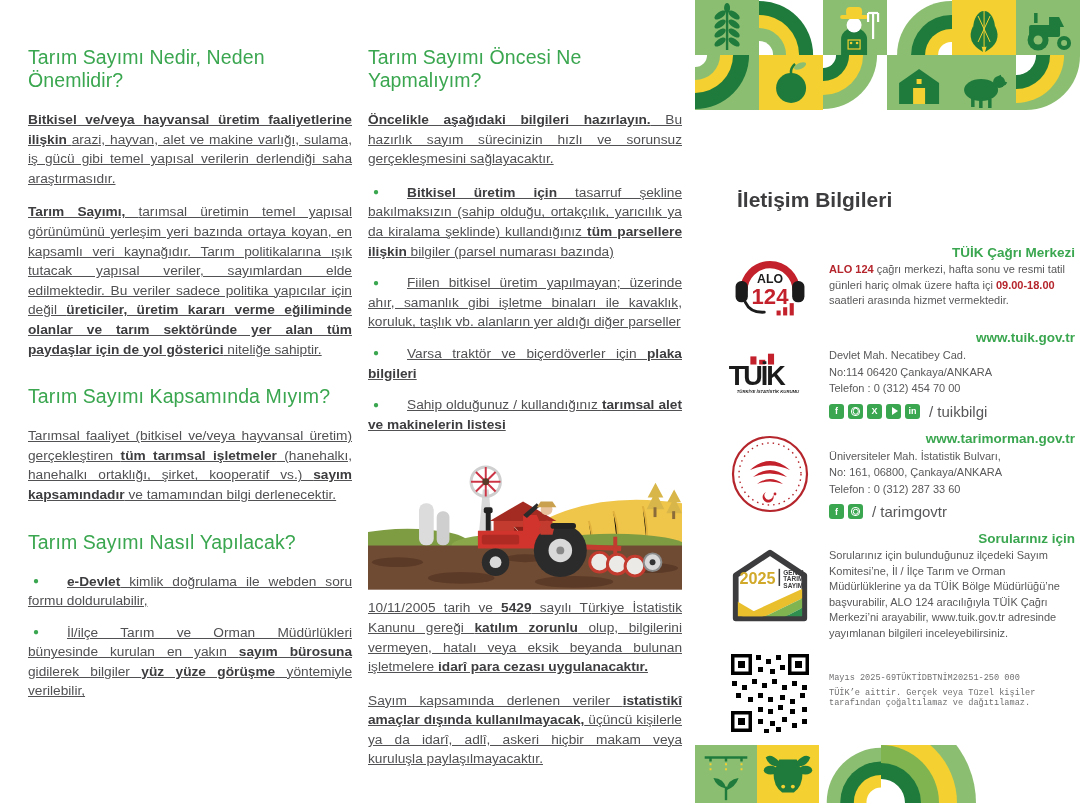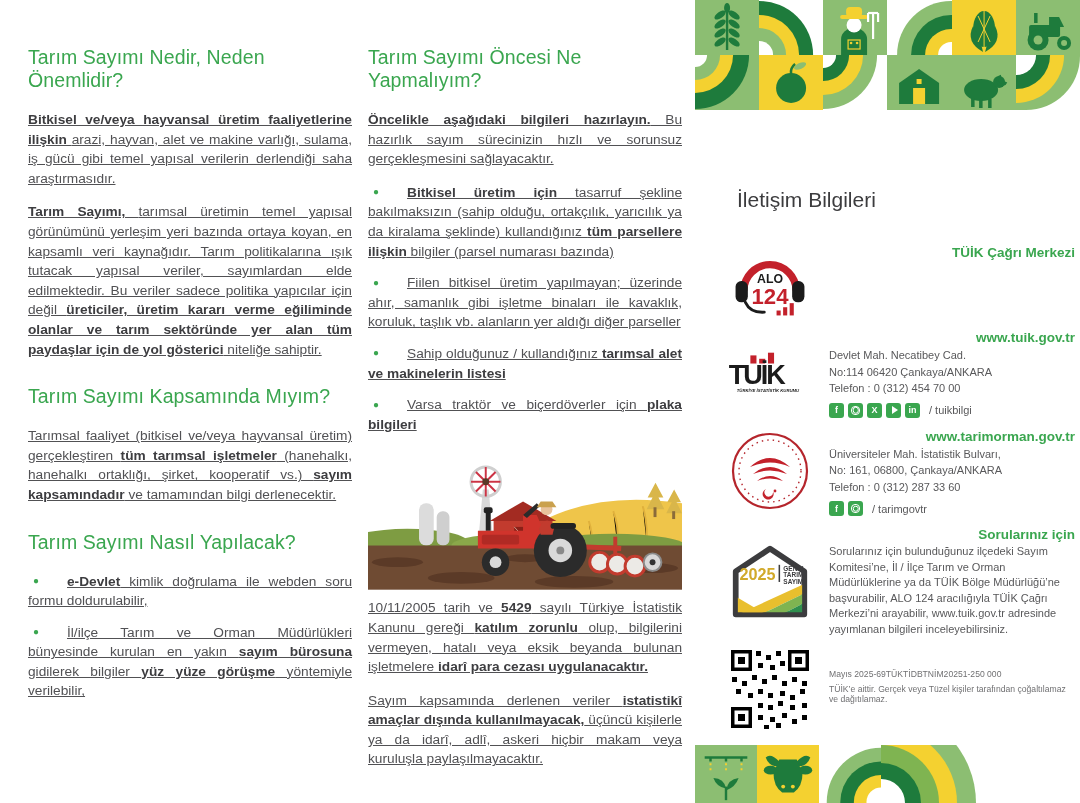--- a/index.html
+++ b/index.html
@@ -10,40 +10,40 @@
   .col{position:absolute;top:46px;}
   .col-left{left:28px;width:324px;}
   .col-mid{left:368px;width:314px;}
   h2.sec{color:#3aa64f;font-size:19.5px;font-weight:normal;margin:26px 0 18px;letter-spacing:.1px;}
   h2.sec.first{margin-top:0;}
   p.b{color:#515154;font-size:13.7px;line-height:1.43;text-align:justify;margin:0 0 14px;text-decoration:underline;}
   p.b .bb{font-weight:bold;color:#3d3d40;}
   p.bullet{margin:0 0 12px;}
   .dot{display:inline-block;width:34px;padding-left:5px;color:#3aa64f;font-size:10px;vertical-align:1.5px;}
   
-  .rtitle{position:absolute;left:737px;top:188px;font-size:21px;font-weight:normal;color:#3c3c3e;margin:0;}
+  .rtitle{position:absolute;left:737px;top:188px;font-size:21px;font-weight:bold;color:#3c3c3e;margin:0;}
   .rblocks{position:absolute;left:723px;top:243px;width:352px;}
   .rblock{display:flex;gap:12px;margin-bottom:9px;}
   .rblock.center{align-items:center;}
   .rlogo{flex:0 0 94px;display:flex;justify-content:center;align-items:center;}
   .rtext{flex:1;min-width:0;}
   .rh{font-size:13.5px;font-weight:bold;color:#3aa64f;margin:2px 0 2px;text-align:right;}
   .rt{font-size:11px;color:#58585a;line-height:1.42;}
   .rt .bb{font-weight:bold;}
   .addr{font-size:11px;color:#58585a;line-height:1.5;}
   .social{display:flex;gap:4px;align-items:center;margin-top:6px;}
   .sico{width:15px;height:15px;background:#3aa64f;border-radius:3px;color:#fff;font-size:9px;
         font-weight:bold;display:inline-flex;align-items:center;justify-content:center;position:relative;}
   .icon-ig::before{content:"";position:absolute;inset:3px;border:1.3px solid #fff;border-radius:4px;}
   .icon-ig::after{content:"";position:absolute;width:4.5px;height:4.5px;border:1.2px solid #fff;border-radius:50%;
         left:50%;top:50%;transform:translate(-50%,-50%);}
   .icon-yt::before{content:"";width:0;height:0;border-left:6px solid #fff;border-top:4px solid transparent;
         border-bottom:4px solid transparent;margin-left:2px;}
-  .handle{font-size:11px;color:#58585a;margin-left:5px;}
-  .f1{font-size:8.6px;color:#707072;margin:0 0 5px;}
+  .handle{font-size:15px;color:#58585a;margin-left:5px;}
+  .f1{font-size:8.6px;color:#707072;margin:0 0 5px;font-family:Liberation Mono, monospace;}
   
   .tiles-top{position:absolute;left:695px;top:0;width:385px;height:110px;display:grid;
              grid-template-columns:repeat(6,1fr);grid-template-rows:1fr 1fr;}
   .tiles-bottom{position:absolute;left:695px;top:745px;height:58px;display:flex;}
   .tile{position:relative;overflow:hidden;}
   .tile svg{position:absolute;inset:0;width:100%;height:100%;}
   .bg-lg{background:#8cbe72;} .bg-y{background:#f4d130;} .bg-w{background:#fff;}
   .round-br{border-bottom-right-radius:54px;}
   .tile-b{width:62px;height:58px;}
 </style>
@@ -64,22 +64,22 @@
     <p class="b bullet"><span class="dot">●</span><span><span class="bb">e-Devlet</span><span> kimlik doğrulama ile webden soru formu doldurulabilir,</span></span></p>
     <p class="b bullet"><span class="dot">●</span><span><span>İl/ilçe Tarım ve Orman Müdürlükleri bünyesinde kurulan en yakın </span><span class="bb">sayım bürosuna</span><span> gidilerek bilgiler </span><span class="bb">yüz yüze görüşme</span><span> yöntemiyle verilebilir,</span></span></p>
 
   </div>
 
   <div class="col col-mid">
     <h2 class="sec first">Tarım Sayımı Öncesi Ne Yapmalıyım?</h2>
     <p class="b"><span class="bb">Öncelikle aşağıdaki bilgileri hazırlayın.</span><span> Bu hazırlık sayım sürecinizin hızlı ve sorunsuz gerçekleşmesini sağlayacaktır.</span></p>
     <p class="b bullet"><span class="dot">●</span><span><span class="bb">Bitkisel üretim için</span><span> tasarruf şekline bakılmaksızın (sahip olduğu, ortakçılık, yarıcılık ya da kiralama şeklinde) kullandığınız </span><span class="bb">tüm parsellere ilişkin</span><span> bilgiler (parsel numarası bazında)</span></span></p>
     <p class="b bullet"><span class="dot">●</span><span><span>Fiilen bitkisel üretim yapılmayan; üzerinde ahır, samanlık gibi işletme binaları ile kavaklık, koruluk, taşlık vb. alanların yer aldığı diğer parseller</span></span></p>
+    <p class="b bullet"><span class="dot">●</span><span><span>Varsa traktör ve biçerdöverler için </span><span class="bb">plaka bilgileri</span></span></p>
     <p class="b bullet"><span class="dot">●</span><span><span>Sahip olduğunuz / kullandığınız </span><span class="bb">tarımsal alet ve makinelerin listesi</span></span></p>
-    <p class="b bullet"><span class="dot">●</span><span><span>Varsa traktör ve biçerdöverler için </span><span class="bb">plaka bilgileri</span></span></p>
 
     
     <svg width="314" height="138" viewBox="0 0 320 140" style="margin:6px 0 4px;">
       <path d="M140,95 Q210,35 320,52 L320,95 Z" fill="#efc54a"></path>
       <g stroke="#e0b13c" stroke-width="2">
           <path d="M250,60 q6,16 4,34"></path>
           <path d="M280,55 q5,16 4,38"></path>
           <path d="M225,70 q4,12 3,24"></path>
         </g>
       <g fill="#d9b64a">
@@ -301,20 +301,21 @@
           <path d="M20,72 q6,13 23,12" fill="none" stroke="#1b1b1b" stroke-width="3.5" stroke-linecap="round"></path>
           <g fill="#c3212b">
               <rect x="58" y="82" width="5" height="6"></rect>
               <rect x="66" y="78" width="5" height="10"></rect>
               <rect x="74" y="73" width="5" height="15"></rect>
             </g>
         </svg>
       </div>
       <div class="rtext">
         <div class="rh">TÜİK Çağrı Merkezi</div>
+        <div class="rt"><span class="bb" style="color: rgb(181, 37, 44);">ALO 124</span><span> çağrı merkezi, hafta sonu ve resmi tatil günleri hariç olmak üzere hafta içi </span><span class="bb" style="color: rgb(181, 37, 44);">09.00-18.00</span><span> saatleri arasında hizmet vermektedir.</span></div>
       </div>
     </div>
 
     <div class="rblock">
       <div class="rlogo">
         <svg width="88" height="62" viewBox="0 0 130 64">
           <g fill="#c3212b">
               <rect x="36" y="6" width="9" height="12"></rect>
               <rect x="49" y="11" width="9" height="7"></rect>
               <rect x="62" y="2" width="9" height="16"></rect>

